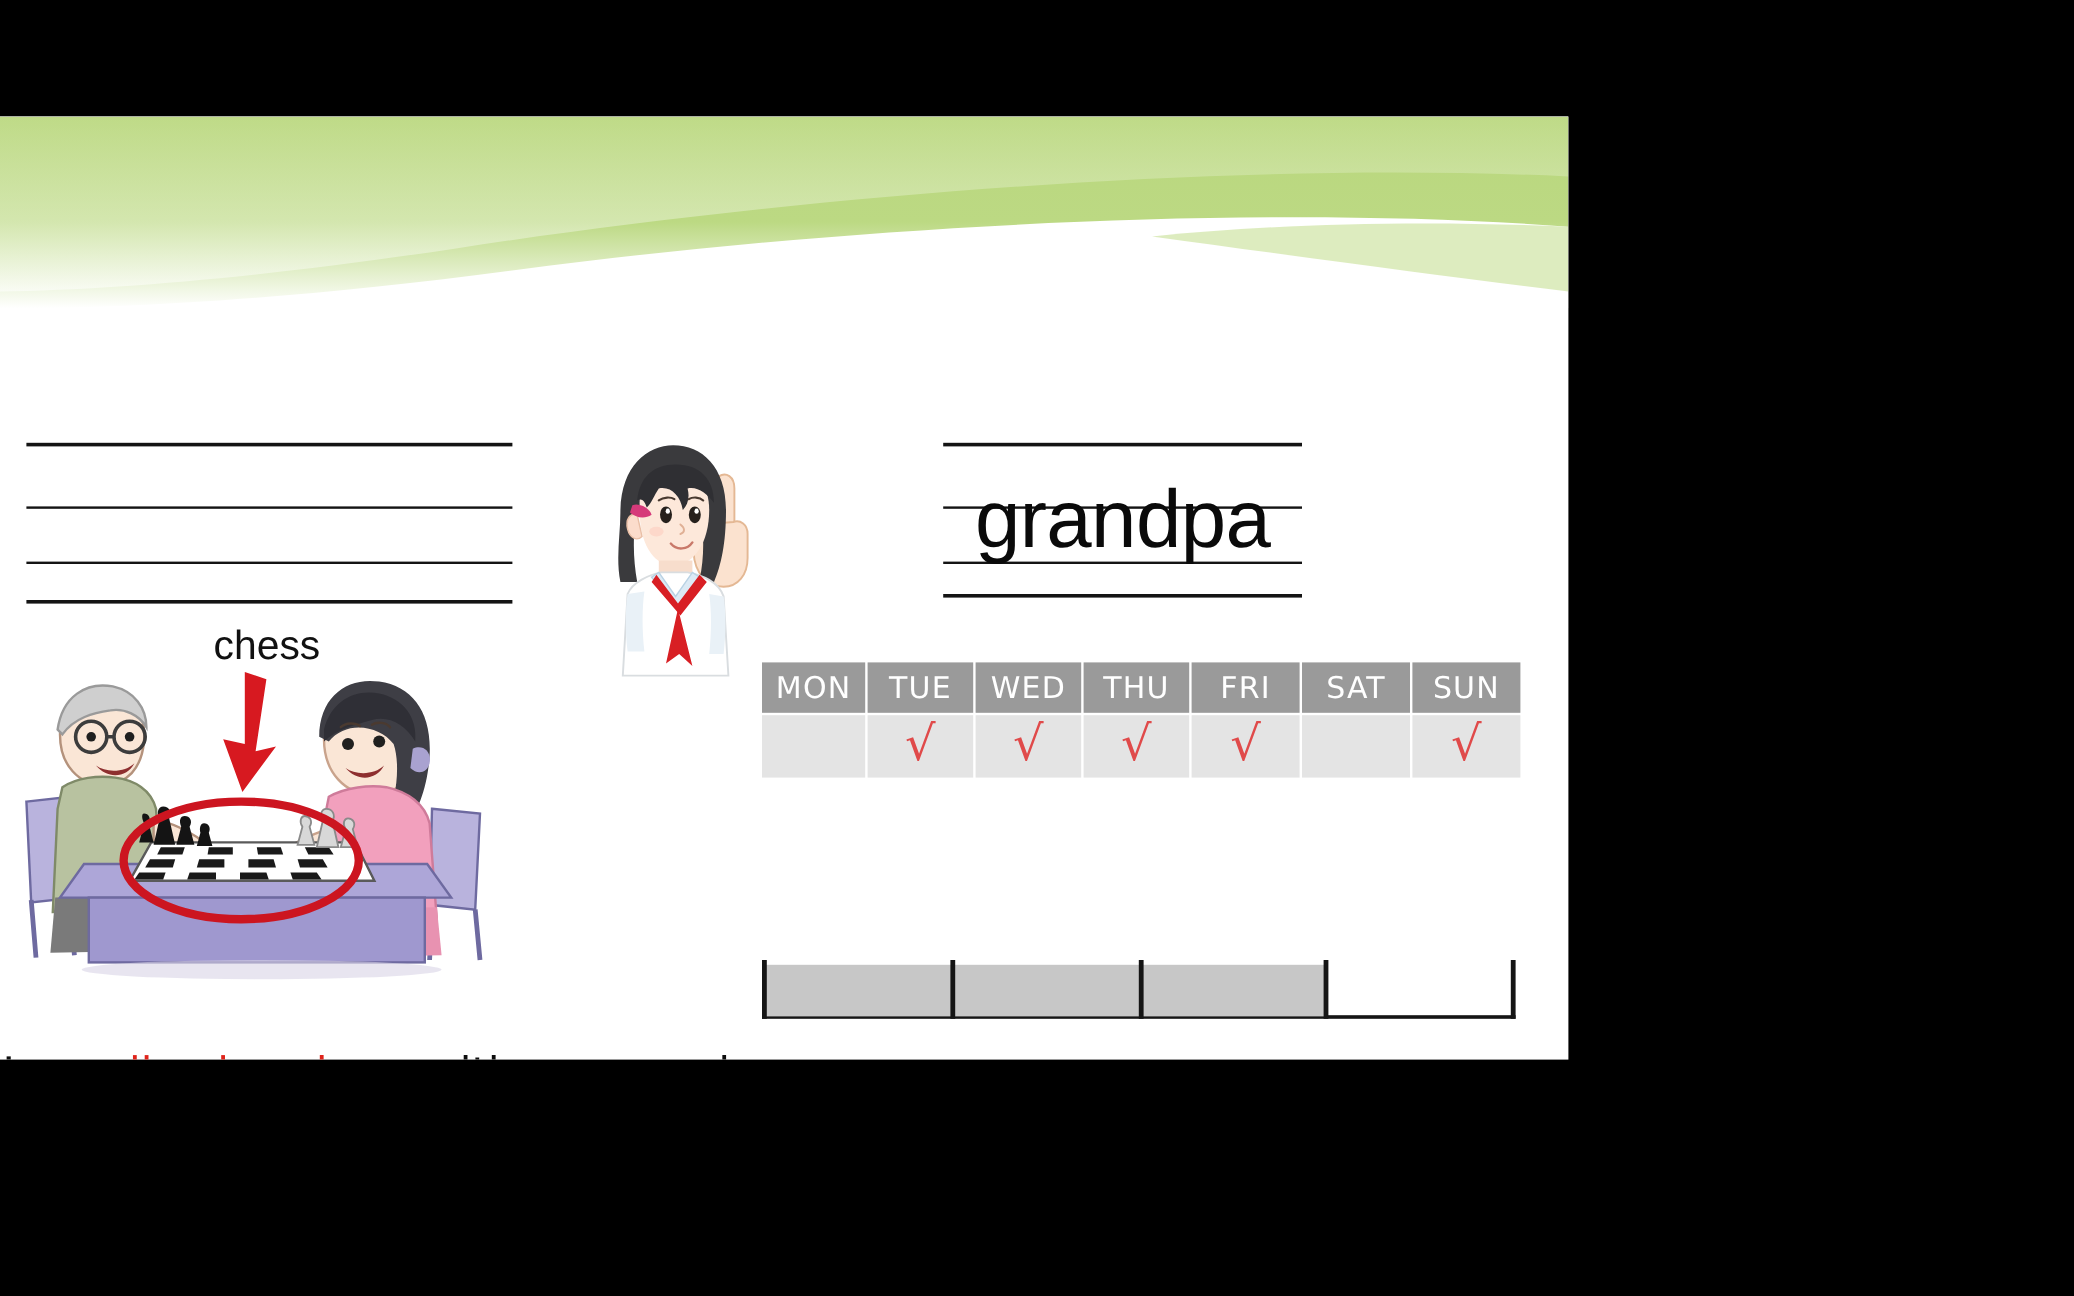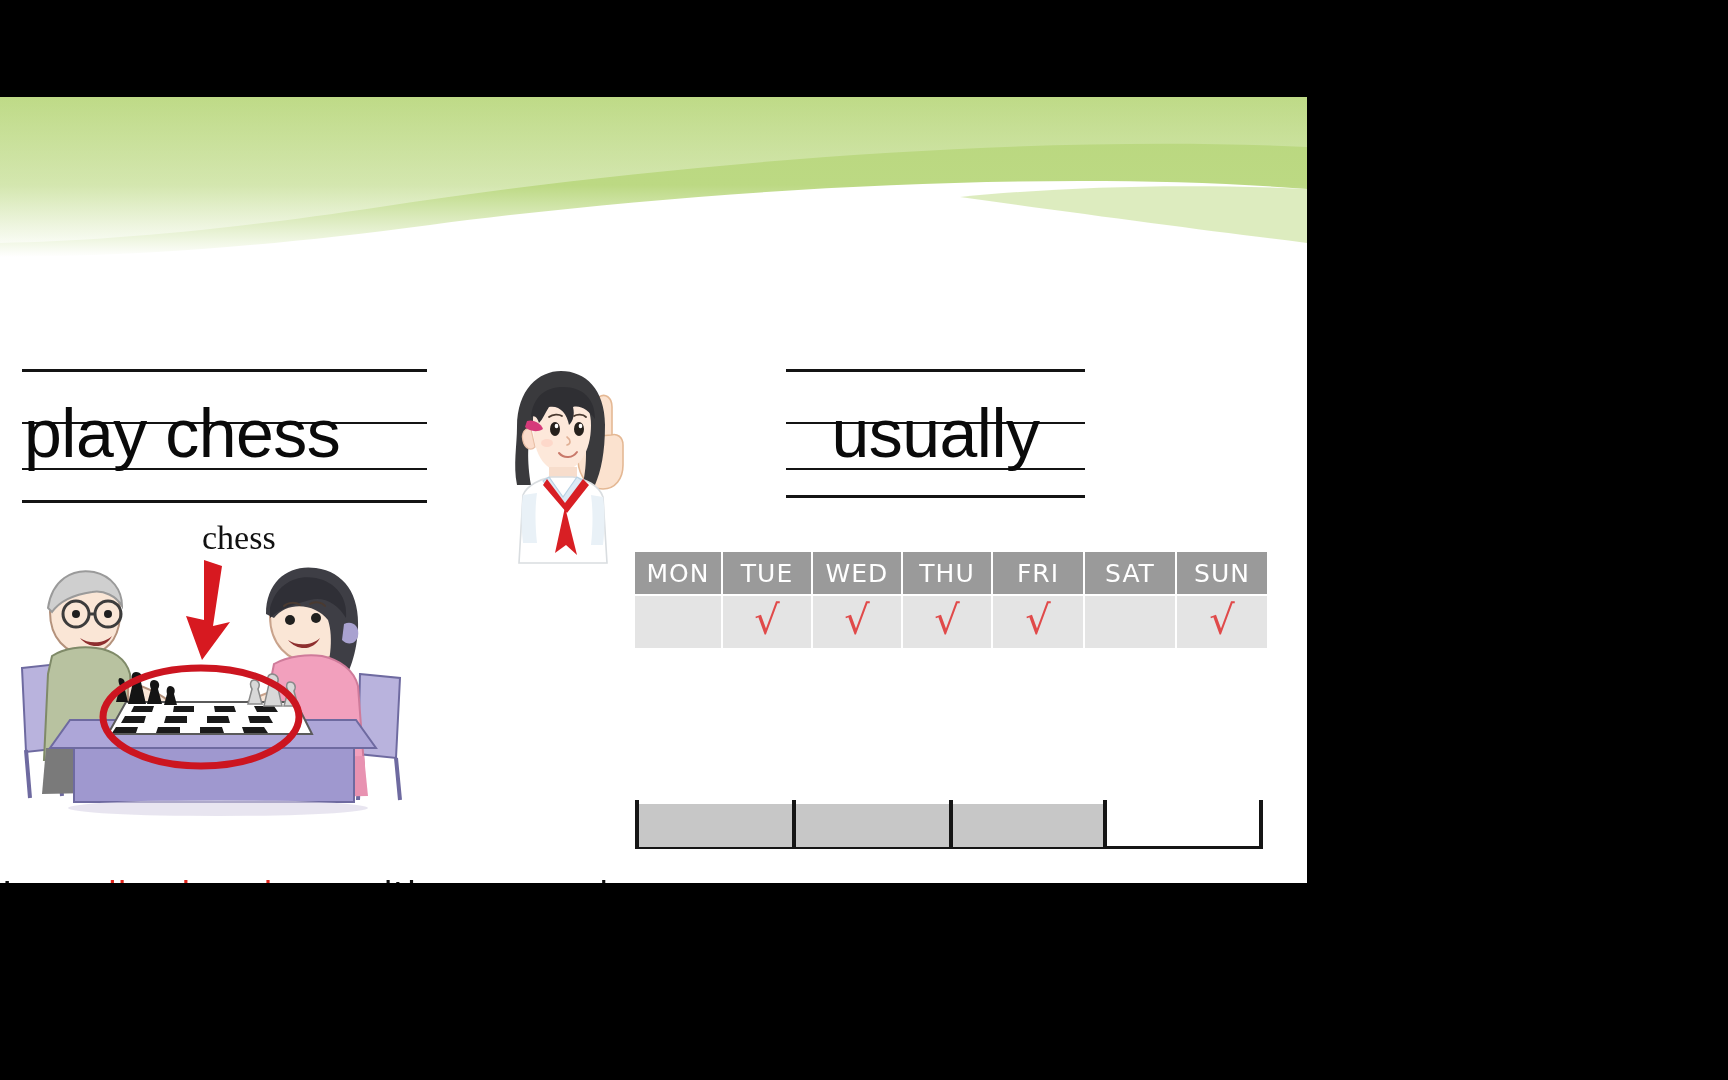--- a/index.html
+++ b/index.html
@@ -118,25 +118,24 @@
     top: 455px;
     width: 405px;
     height: 265px;
   }
 
   
   #chess-label {
     position: absolute;
     left: 178px;
     top: 422px;
-    font-family: Liberation Serif, serif;
+    font-family: Liberation Sans, sans-serif;
     font-size: 34px;
     color: #111;
     letter-spacing: 0px;
-    margin-left: 24px;
   }
 
   
   #weekday-table {
     position: absolute;
     left: 633px;
     top: 453px;
     border-collapse: separate;
     border-spacing: 2px;
     table-layout: fixed;
@@ -251,29 +250,28 @@
         <path d="M0,0 L1307,0 L1307,50 C1010,36 640,70 380,110 C220,134 100,144 0,146 Z" fill="url(#gB)" opacity="0.55"></path>
         <path d="M1307,92 C1180,86 1060,90 960,100 C1090,118 1210,134 1307,146 Z" fill="#cfe4a4" opacity="0.7"></path>
       </svg>
     </div>
 
     <div class="ruled" id="wordcard-play-chess">
       <div class="rl thick"></div>
       <div class="rl thin"></div>
       <div class="rl thin"></div>
       <div class="rl thick"></div>
-      <div class="word">play chess</div>
     </div>
 
     <div class="ruled" id="wordcard-usually">
       <div class="rl thick"></div>
       <div class="rl thin"></div>
       <div class="rl thin"></div>
       <div class="rl thick"></div>
-      <div class="word">usually</div>
+      <div class="word">grandpa</div>
     </div>
 
     <div id="girl-illustration">
       <svg width="150" height="215" viewBox="0 0 150 215" xmlns="http://www.w3.org/2000/svg">
 
         <g>
           <path d="M112,30 C118,26 125,30 125,40 L125,72 C125,84 118,90 110,90 C102,90 97,84 97,74 L97,44 C97,35 104,30 112,30 Z" fill="#fbe2cf" stroke="#e4b894" stroke-width="1.6"></path>
           <path d="M100,70 C95,72 90,80 91,94 C92,110 102,122 116,122 C128,122 136,112 136,98 L136,78 C136,70 130,66 124,68 Z" fill="#fbe2cf" stroke="#e4b894" stroke-width="1.6"></path>
         </g>
 

